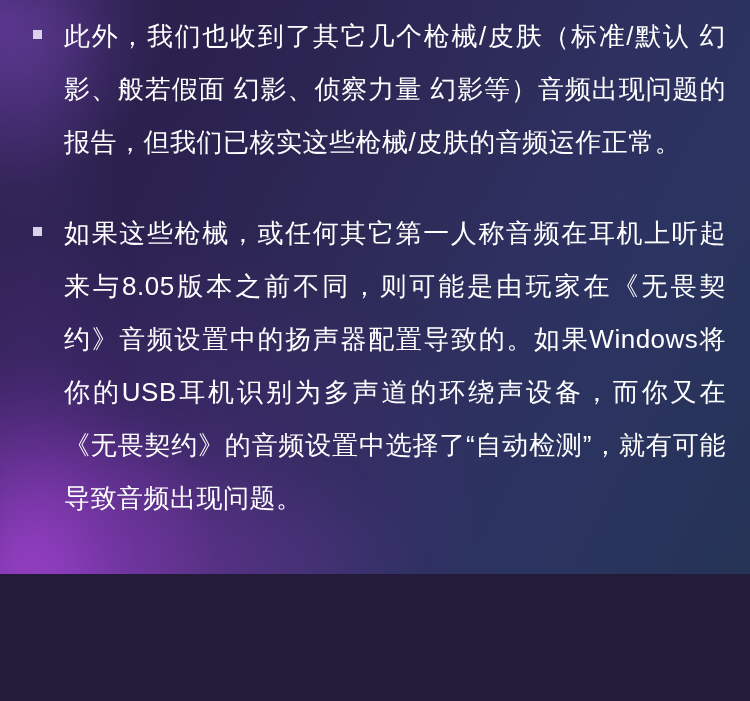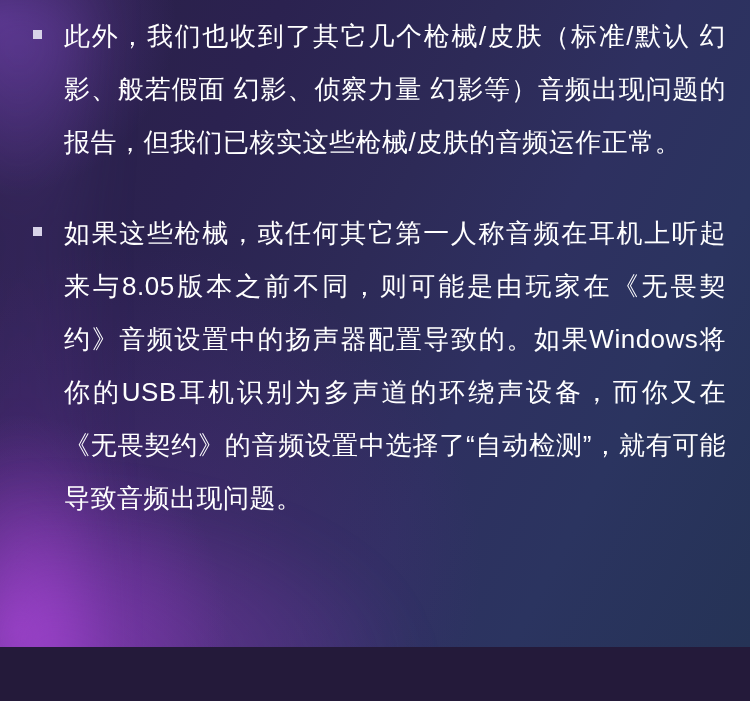--- a/index.html
+++ b/index.html
@@ -9,21 +9,21 @@
     height: 701px;
     overflow: hidden;
   }
   body {
     font-family: "Liberation Sans", "DejaVu Sans", sans-serif;
     background: #241a3a;
   }
   .page {
     position: relative;
     width: 750px;
-    height: 647px;
+    height: 574px;
     box-sizing: border-box;
     overflow: hidden;
     background:
       radial-gradient(circle at 2% 97%, rgba(150,60,200,0.55) 0%, rgba(150,60,200,0.0) 22%),
       radial-gradient(circle at 0% 3%, rgba(120,70,190,0.45) 0%, rgba(120,70,190,0.0) 18%),
       radial-gradient(ellipse at 18% 88%, rgba(90,45,140,0.45) 0%, rgba(90,45,140,0.0) 40%),
       linear-gradient(118deg, #2a1f47 0%, #2b2250 26%, #2d2a57 46%, #2e3060 62%, #2b3460 78%, #253356 100%);
   }
   .glow-left {
     position: absolute;

